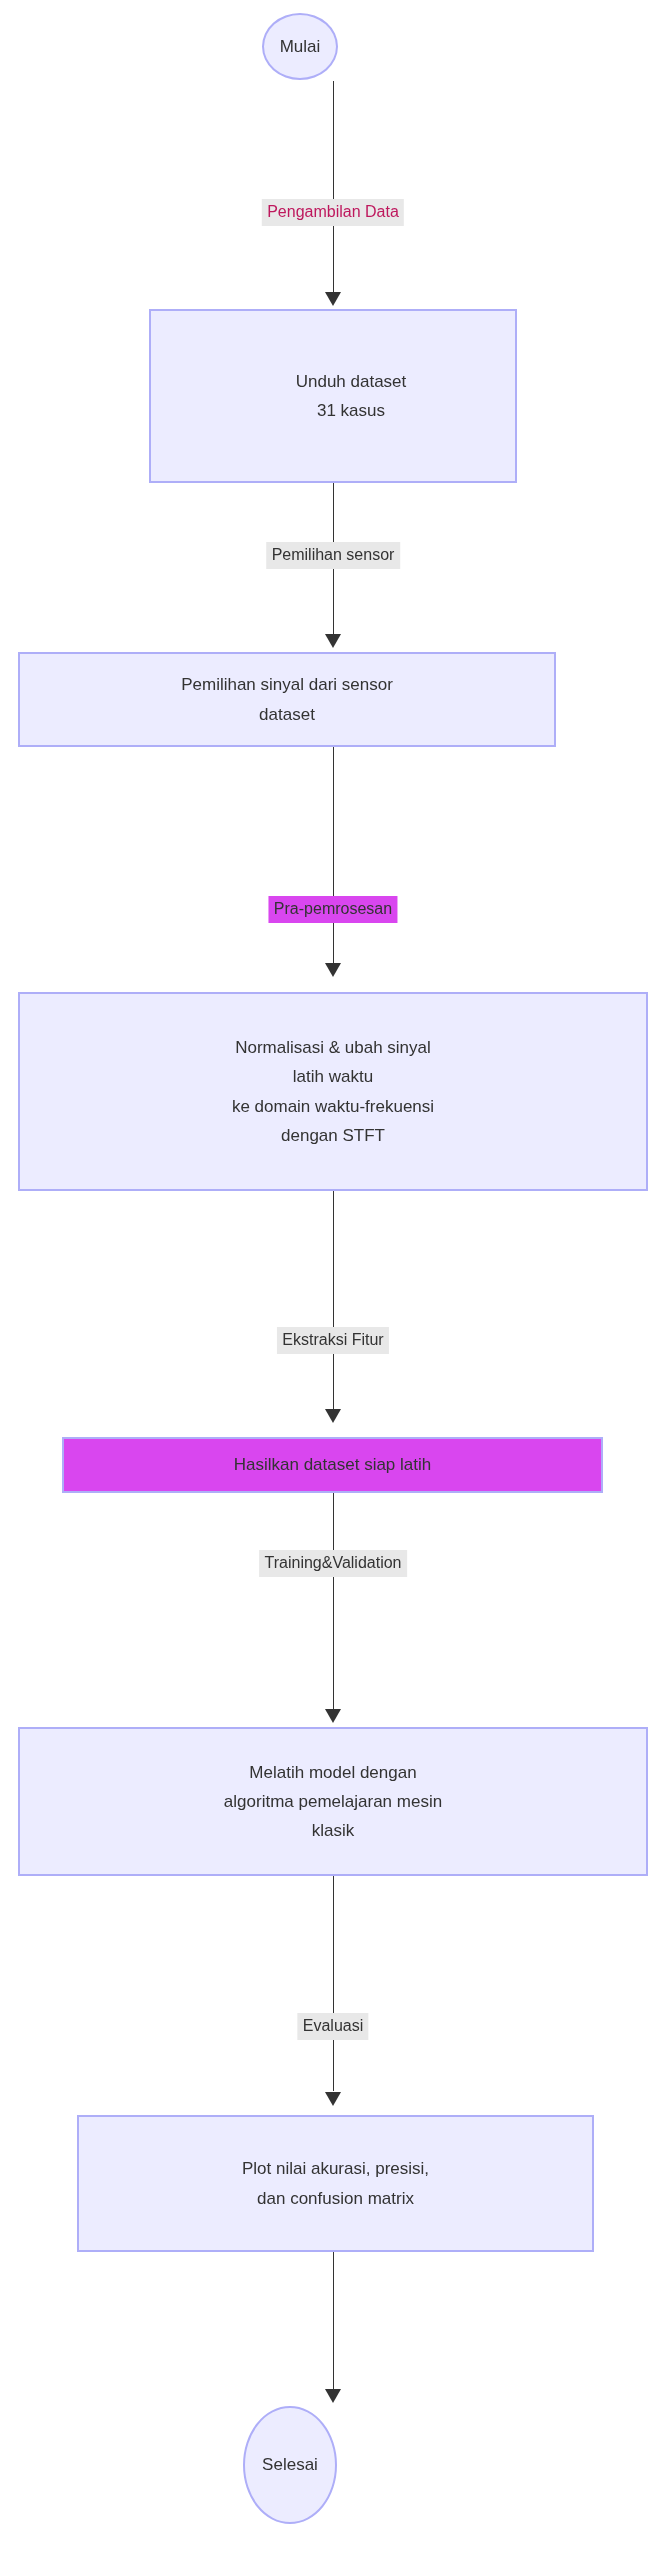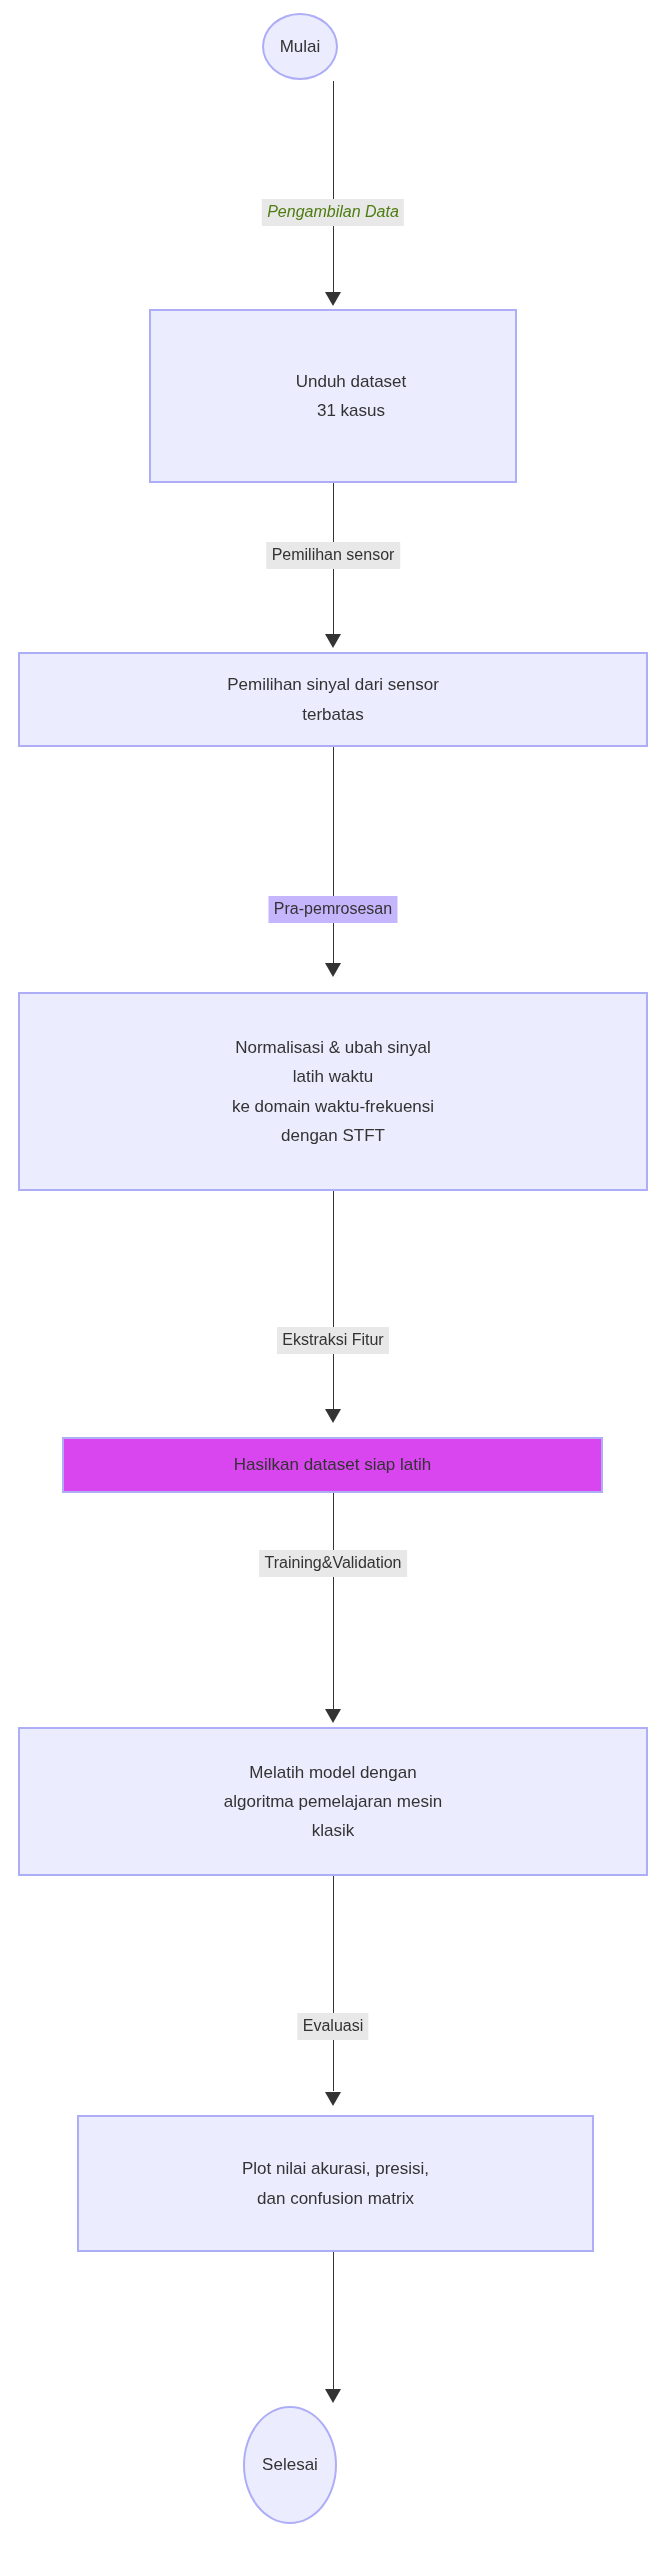--- a/index.html
+++ b/index.html
@@ -78,39 +78,39 @@
 <body style="background: rgb(255, 255, 255);">
 
 <div id="flowchart" style="background: rgb(255, 255, 255);">
 
   <div class="node terminator" style="left: 262px; top: 13.4px; width: 76px; height: 67px; background: rgb(236, 236, 255); border-color: rgb(174, 174, 248); color: rgb(51, 51, 51); border-radius: 50%;">
     <span class="line">Mulai</span>
   </div>
 
   <div class="edge-line" style="left: 333px; top: 81px; height: 211px; background: rgb(51, 51, 51);"></div>
   <div class="edge-head" style="left: 325px; top: 292px; border-top-color: rgb(51, 51, 51);"></div>
-  <div class="edge-label" style="left: 333px; top: 199px; background: rgb(232, 232, 232); color: #4d7c0f; font-style: italic;">Pengambilan Data</div>
+  <div class="edge-label" style="left: 333px; top: 199px; background: rgb(232, 232, 232); color: #be185d;">Pengambilan Data</div>
 
   <div class="node" style="left: 149px; top: 309px; width: 368px; height: 174px; background: rgb(236, 236, 255); border-color: rgb(174, 174, 248); color: rgb(51, 51, 51); padding-left: 36px;">
     <span class="line">Unduh dataset</span>
     <span class="line">31 kasus</span>
   </div>
 
   <div class="edge-line" style="left: 333px; top: 483px; height: 151px; background: rgb(51, 51, 51);"></div>
   <div class="edge-head" style="left: 325px; top: 634px; border-top-color: rgb(51, 51, 51);"></div>
   <div class="edge-label" style="left: 333px; top: 542px; background: rgb(232, 232, 232); color: rgb(51, 51, 51);">Pemilihan sensor</div>
 
-  <div class="node" style="left: 18px; top: 652px; width: 630px; height: 95px; background: rgb(236, 236, 255); border-color: rgb(174, 174, 248); color: rgb(51, 51, 51);">
+  <div class="node" style="left: 18px; top: 652px; width: 538px; height: 95px; background: rgb(236, 236, 255); border-color: rgb(174, 174, 248); color: rgb(51, 51, 51);">
     <span class="line">Pemilihan sinyal dari sensor</span>
-    <span class="line">terbatas</span>
+    <span class="line">dataset</span>
   </div>
 
   <div class="edge-line" style="left: 333px; top: 747px; height: 216px; background: rgb(51, 51, 51);"></div>
   <div class="edge-head" style="left: 325px; top: 963px; border-top-color: rgb(51, 51, 51);"></div>
-  <div class="edge-label" style="left: 333px; top: 896px; background: #c4b5fd; color: rgb(51, 51, 51);">Pra-pemrosesan</div>
+  <div class="edge-label" style="left: 333px; top: 896px; background: #d946ef; color: rgb(51, 51, 51);">Pra-pemrosesan</div>
 
   <div class="node" style="left: 18px; top: 992px; width: 630px; height: 199px; background: rgb(236, 236, 255); border-color: rgb(174, 174, 248); color: rgb(51, 51, 51);">
     <span class="line">Normalisasi &amp; ubah sinyal</span>
     <span class="line">latih waktu</span>
     <span class="line">ke domain waktu-frekuensi</span>
     <span class="line">dengan STFT</span>
   </div>
 
   <div class="edge-line" style="left: 333px; top: 1191px; height: 218px; background: rgb(51, 51, 51);"></div>
   <div class="edge-head" style="left: 325px; top: 1409px; border-top-color: rgb(51, 51, 51);"></div>

